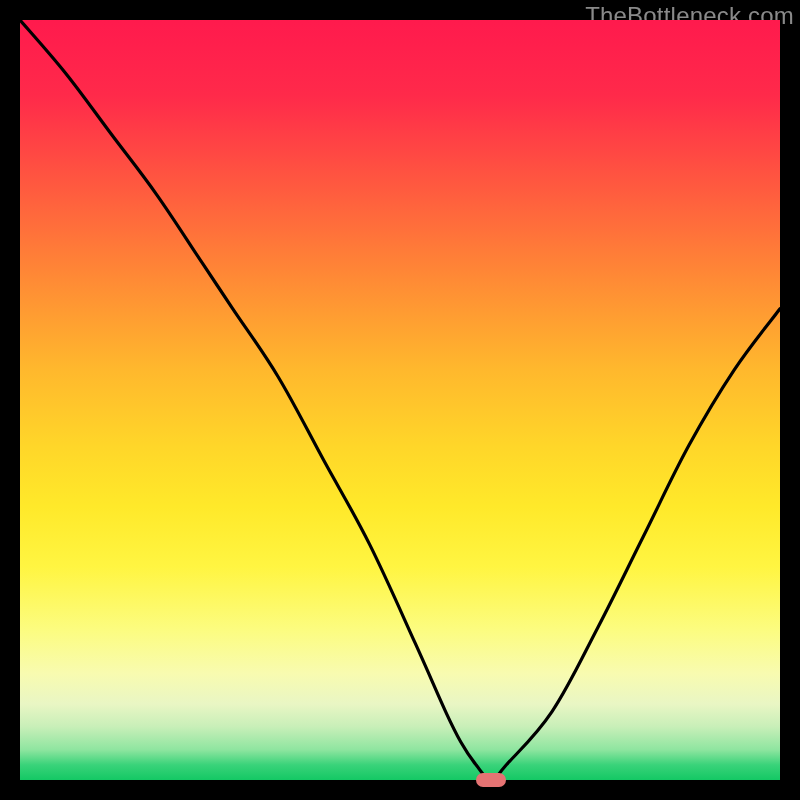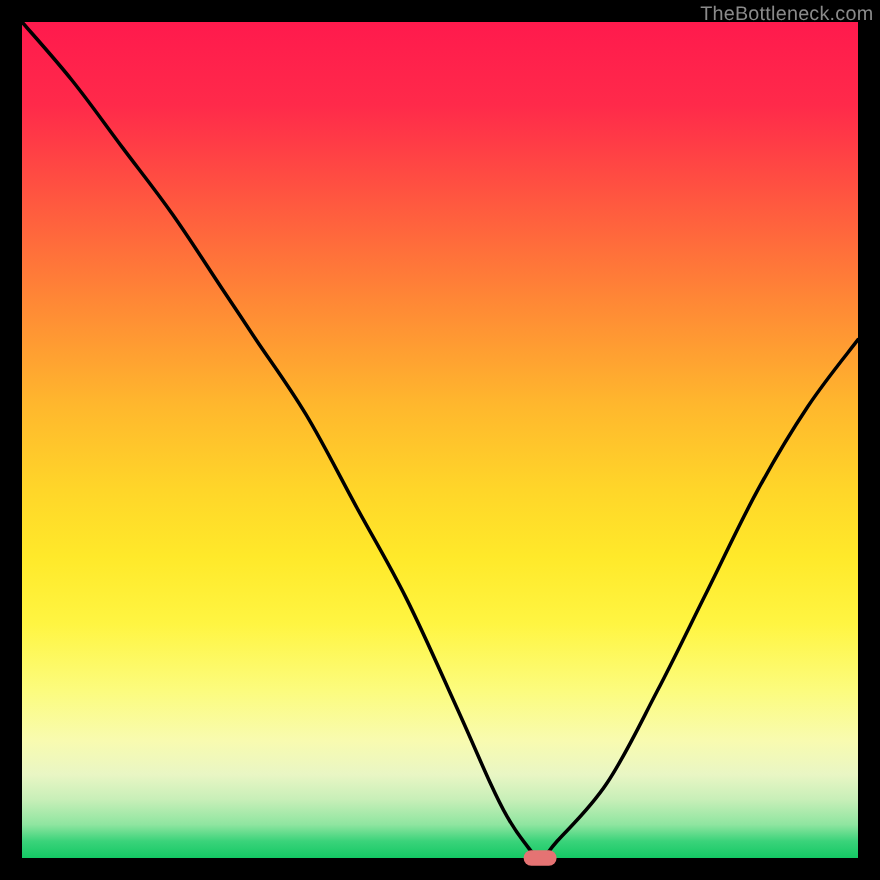--- a/index.html
+++ b/index.html
@@ -53,21 +53,21 @@
     height: 14px;
     border-radius: 7px;
     background: #e57373;
     transform: translate(-50%, -50%);
   }
   .watermark {
     position: absolute;
     top: 2px;
     right: 6px;
     font-family: Arial, Helvetica, sans-serif;
-    font-size: 18px;
+    font-size: 24px;
     color: #8a8a8a;
     letter-spacing: 0.2px;
     user-select: none;
   }
 </style>
 </head>
 <body>
 
 <div class="stage">
   <div class="watermark">TheBottleneck.com</div>

